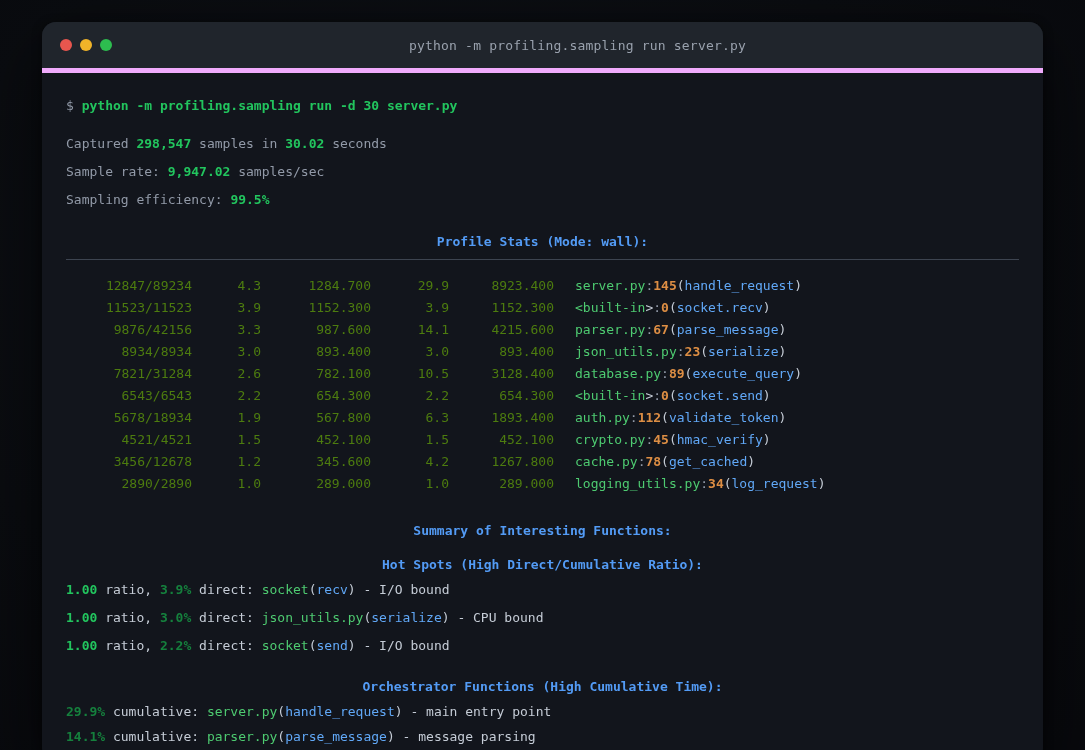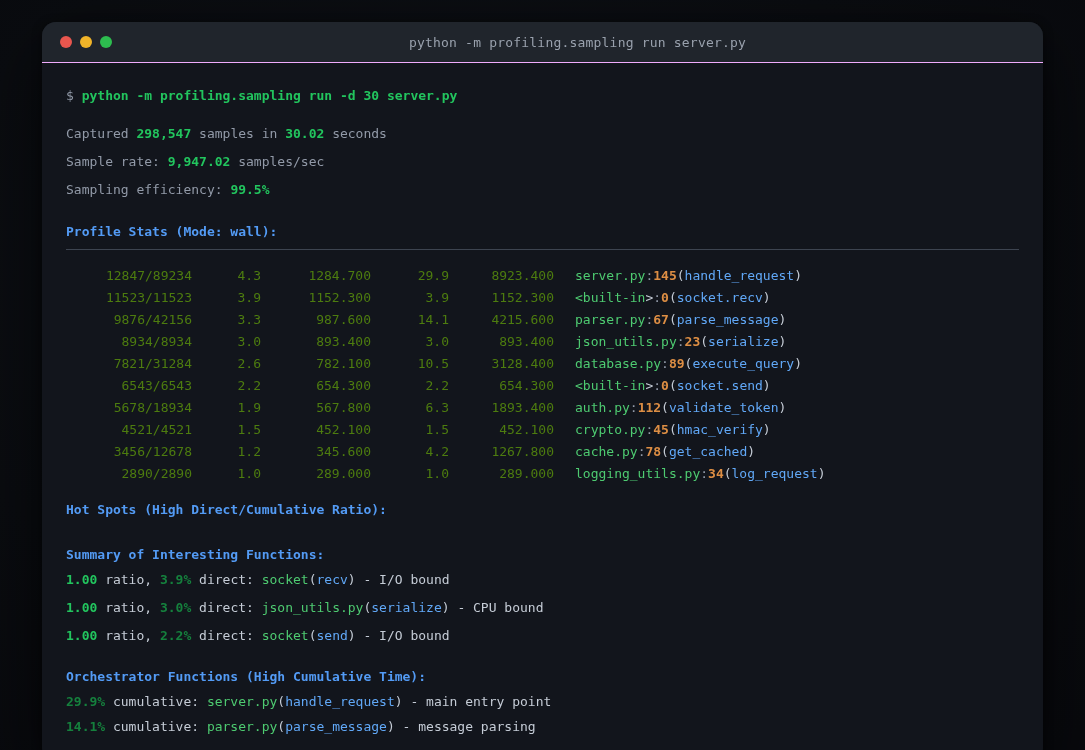--- a/index.html
+++ b/index.html
@@ -10,32 +10,32 @@
     font-family:"DejaVu Sans Mono","Liberation Mono",monospace;
     font-size:13px;
     position:relative;
   }
   .window {
     position:absolute; left:42px; top:22px; width:1001px; height:740px;
     background:#12151c; border-radius:14px; overflow:hidden;
     box-shadow:0 24px 70px rgba(0,0,0,.6), 0 2px 10px rgba(0,0,0,.5);
   }
   .titlebar {
-    height:41px; background:#20252c; border-bottom:1px solid #f0abfc;
+    height:51px; background:#20252c; border-bottom:5px solid #f0abfc;
     display:flex; align-items:center;
   }
   .lights { display:flex; gap:8px; padding-left:18px; }
   .light { width:12px; height:12px; border-radius:50%; display:inline-block; cursor:default; }
   .light.red { background:#e8564e; }
   .light.yellow { background:#f0b429; }
   .light.green { background:#2dbd4f; }
   .title { flex:1; text-align:center; color:#99a1ad; letter-spacing:.2px; }
   .content { padding:24px 24px 0 24px; color:#929aa8; }
   .line { height:18px; line-height:18px; white-space:pre; }
-  .head { color:#539bf5; font-weight:bold; }
+  .head { color:#539bf5; font-weight:bold;text-align:center; }
   .dim  { color:#929aa8; }
   .txt  { color:#c5ccd6; }
   .grn  { color:#4ecb71; }
   .grnb { color:#22c55e; font-weight:bold; }
   .blu  { color:#61a8f7; }
   .org  { color:#dd8e44;font-weight:bold; }
   .orgb { color:#15803d; font-weight:bold; }
   .pun  { color:#929aa8; }
 
   #cmd-line { margin-bottom:20px; }
@@ -80,22 +80,22 @@
         <div class="prow"><span class="num">11523/11523</span><span class="num">3.9</span><span class="num">1152.300</span><span class="num">3.9</span><span class="num">1152.300</span><span class="fn"><span class="grn">&lt;built-in</span><span class="txt">&gt;</span><span class="pun">:</span><span class="org">0</span><span class="txt">(</span><span class="blu">socket.recv</span><span class="txt">)</span></span></div>
         <div class="prow"><span class="num">9876/42156</span><span class="num">3.3</span><span class="num">987.600</span><span class="num">14.1</span><span class="num">4215.600</span><span class="fn"><span class="grn">parser.py</span><span class="pun">:</span><span class="org">67</span><span class="txt">(</span><span class="blu">parse_message</span><span class="txt">)</span></span></div>
         <div class="prow"><span class="num">8934/8934</span><span class="num">3.0</span><span class="num">893.400</span><span class="num">3.0</span><span class="num">893.400</span><span class="fn"><span class="grn">json_utils.py</span><span class="pun">:</span><span class="org">23</span><span class="txt">(</span><span class="blu">serialize</span><span class="txt">)</span></span></div>
         <div class="prow"><span class="num">7821/31284</span><span class="num">2.6</span><span class="num">782.100</span><span class="num">10.5</span><span class="num">3128.400</span><span class="fn"><span class="grn">database.py</span><span class="pun">:</span><span class="org">89</span><span class="txt">(</span><span class="blu">execute_query</span><span class="txt">)</span></span></div>
         <div class="prow"><span class="num">6543/6543</span><span class="num">2.2</span><span class="num">654.300</span><span class="num">2.2</span><span class="num">654.300</span><span class="fn"><span class="grn">&lt;built-in</span><span class="txt">&gt;</span><span class="pun">:</span><span class="org">0</span><span class="txt">(</span><span class="blu">socket.send</span><span class="txt">)</span></span></div>
         <div class="prow"><span class="num">5678/18934</span><span class="num">1.9</span><span class="num">567.800</span><span class="num">6.3</span><span class="num">1893.400</span><span class="fn"><span class="grn">auth.py</span><span class="pun">:</span><span class="org">112</span><span class="txt">(</span><span class="blu">validate_token</span><span class="txt">)</span></span></div>
         <div class="prow"><span class="num">4521/4521</span><span class="num">1.5</span><span class="num">452.100</span><span class="num">1.5</span><span class="num">452.100</span><span class="fn"><span class="grn">crypto.py</span><span class="pun">:</span><span class="org">45</span><span class="txt">(</span><span class="blu">hmac_verify</span><span class="txt">)</span></span></div>
         <div class="prow"><span class="num">3456/12678</span><span class="num">1.2</span><span class="num">345.600</span><span class="num">4.2</span><span class="num">1267.800</span><span class="fn"><span class="grn">cache.py</span><span class="pun">:</span><span class="org">78</span><span class="txt">(</span><span class="blu">get_cached</span><span class="txt">)</span></span></div>
         <div class="prow"><span class="num">2890/2890</span><span class="num">1.0</span><span class="num">289.000</span><span class="num">1.0</span><span class="num">289.000</span><span class="fn"><span class="grn">logging_utils.py</span><span class="pun">:</span><span class="org">34</span><span class="txt">(</span><span class="blu">log_request</span><span class="txt">)</span></span></div>
       </div>
+    <div class="line head" id="summary-heading">Summary of Interesting Functions:</div>
     <div class="line head" id="hot-heading">Hot Spots (High Direct/Cumulative Ratio):</div>
-    <div class="line head" id="summary-heading">Summary of Interesting Functions:</div>
     <div class="hotlines">
         <div class="line"><span class="grnb">1.00</span><span class="txt"> ratio, </span><span class="orgb">3.9%</span><span class="txt"> direct: </span><span class="grn">socket</span><span class="txt">(</span><span class="blu">recv</span><span class="txt">)</span><span class="txt"> - I/O bound</span></div>
         <div class="line"><span class="grnb">1.00</span><span class="txt"> ratio, </span><span class="orgb">3.0%</span><span class="txt"> direct: </span><span class="grn">json_utils.py</span><span class="txt">(</span><span class="blu">serialize</span><span class="txt">)</span><span class="txt"> - CPU bound</span></div>
         <div class="line"><span class="grnb">1.00</span><span class="txt"> ratio, </span><span class="orgb">2.2%</span><span class="txt"> direct: </span><span class="grn">socket</span><span class="txt">(</span><span class="blu">send</span><span class="txt">)</span><span class="txt"> - I/O bound</span></div>
       </div>
     <div class="line head" id="orch-heading">Orchestrator Functions (High Cumulative Time):</div>
     <div class="orchlines">
         <div class="line"><span class="orgb">29.9%</span><span class="txt"> cumulative: </span><span class="grn">server.py</span><span class="txt">(</span><span class="blu">handle_request</span><span class="txt">)</span><span class="txt"> - main entry point</span></div>
         <div class="line"><span class="orgb">14.1%</span><span class="txt"> cumulative: </span><span class="grn">parser.py</span><span class="txt">(</span><span class="blu">parse_message</span><span class="txt">)</span><span class="txt"> - message parsing</span></div>
       </div>

